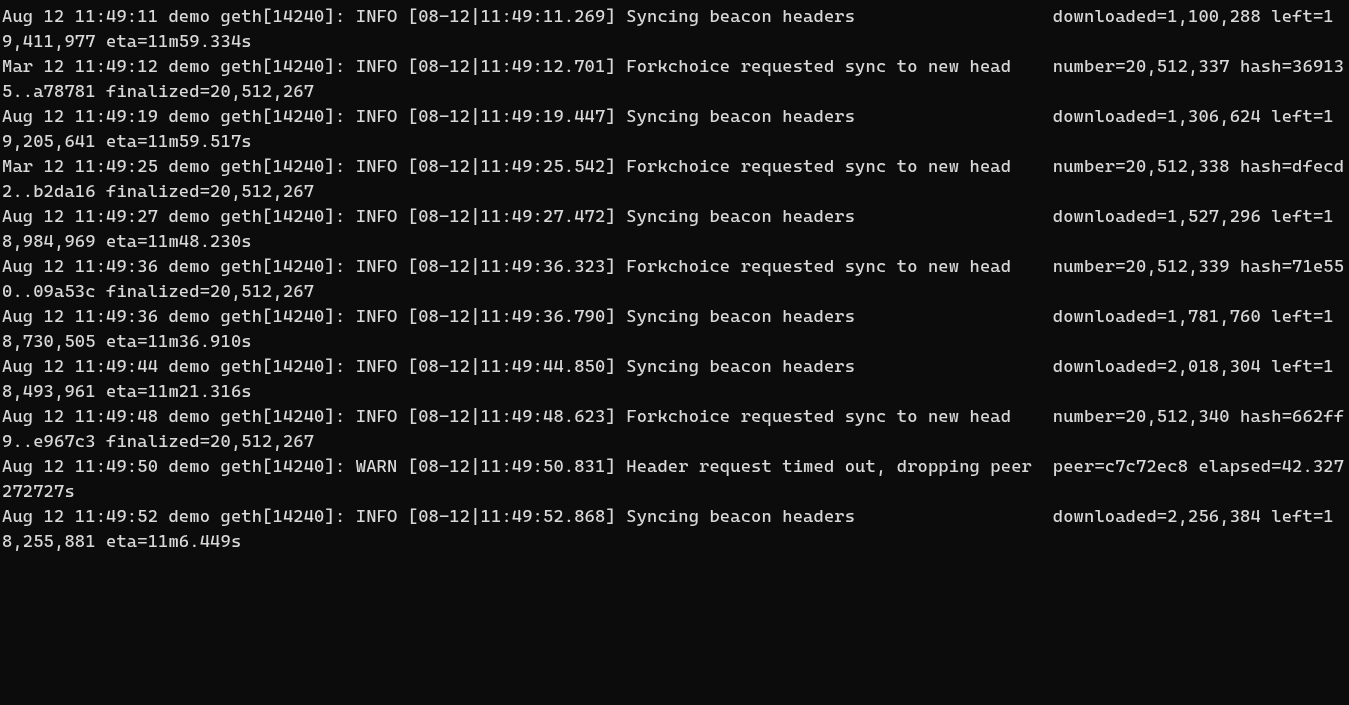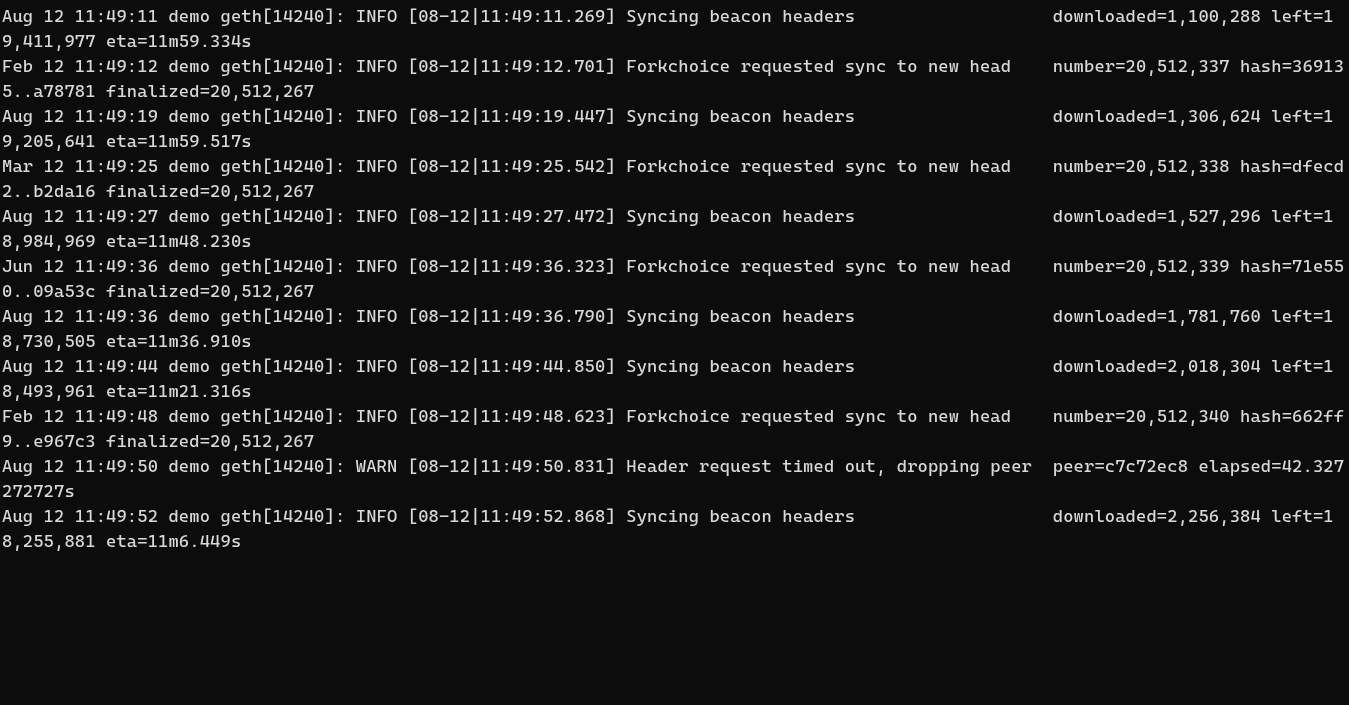--- a/index.html
+++ b/index.html
@@ -20,23 +20,23 @@
     white-space:pre-wrap;
     word-break:break-all;
     letter-spacing:0.15px;
   }
   .log-line{display:inline}
 </style>
 </head>
 <body>
 
 <pre class="terminal"><span class="log-line">Aug 12 11:49:11 demo geth[14240]: INFO [08-12|11:49:11.269] Syncing beacon headers                   downloaded=1,100,288 left=19,411,977 eta=11m59.334s</span>
-<span class="log-line">Feb 12 11:49:12 demo geth[14240]: INFO [08-12|11:49:12.701] Forkchoice requested sync to new head    number=20,512,337 hash=369135..a78781 finalized=20,512,267</span>
+<span class="log-line">Mar 12 11:49:12 demo geth[14240]: INFO [08-12|11:49:12.701] Forkchoice requested sync to new head    number=20,512,337 hash=369135..a78781 finalized=20,512,267</span>
 <span class="log-line">Aug 12 11:49:19 demo geth[14240]: INFO [08-12|11:49:19.447] Syncing beacon headers                   downloaded=1,306,624 left=19,205,641 eta=11m59.517s</span>
 <span class="log-line">Mar 12 11:49:25 demo geth[14240]: INFO [08-12|11:49:25.542] Forkchoice requested sync to new head    number=20,512,338 hash=dfecd2..b2da16 finalized=20,512,267</span>
 <span class="log-line">Aug 12 11:49:27 demo geth[14240]: INFO [08-12|11:49:27.472] Syncing beacon headers                   downloaded=1,527,296 left=18,984,969 eta=11m48.230s</span>
-<span class="log-line">Jun 12 11:49:36 demo geth[14240]: INFO [08-12|11:49:36.323] Forkchoice requested sync to new head    number=20,512,339 hash=71e550..09a53c finalized=20,512,267</span>
+<span class="log-line">Aug 12 11:49:36 demo geth[14240]: INFO [08-12|11:49:36.323] Forkchoice requested sync to new head    number=20,512,339 hash=71e550..09a53c finalized=20,512,267</span>
 <span class="log-line">Aug 12 11:49:36 demo geth[14240]: INFO [08-12|11:49:36.790] Syncing beacon headers                   downloaded=1,781,760 left=18,730,505 eta=11m36.910s</span>
 <span class="log-line">Aug 12 11:49:44 demo geth[14240]: INFO [08-12|11:49:44.850] Syncing beacon headers                   downloaded=2,018,304 left=18,493,961 eta=11m21.316s</span>
-<span class="log-line">Feb 12 11:49:48 demo geth[14240]: INFO [08-12|11:49:48.623] Forkchoice requested sync to new head    number=20,512,340 hash=662ff9..e967c3 finalized=20,512,267</span>
+<span class="log-line">Aug 12 11:49:48 demo geth[14240]: INFO [08-12|11:49:48.623] Forkchoice requested sync to new head    number=20,512,340 hash=662ff9..e967c3 finalized=20,512,267</span>
 <span class="log-line">Aug 12 11:49:50 demo geth[14240]: WARN [08-12|11:49:50.831] Header request timed out, dropping peer  peer=c7c72ec8 elapsed=42.327272727s</span>
 <span class="log-line">Aug 12 11:49:52 demo geth[14240]: INFO [08-12|11:49:52.868] Syncing beacon headers                   downloaded=2,256,384 left=18,255,881 eta=11m6.449s</span>
 </pre>
 
 </body></html>

